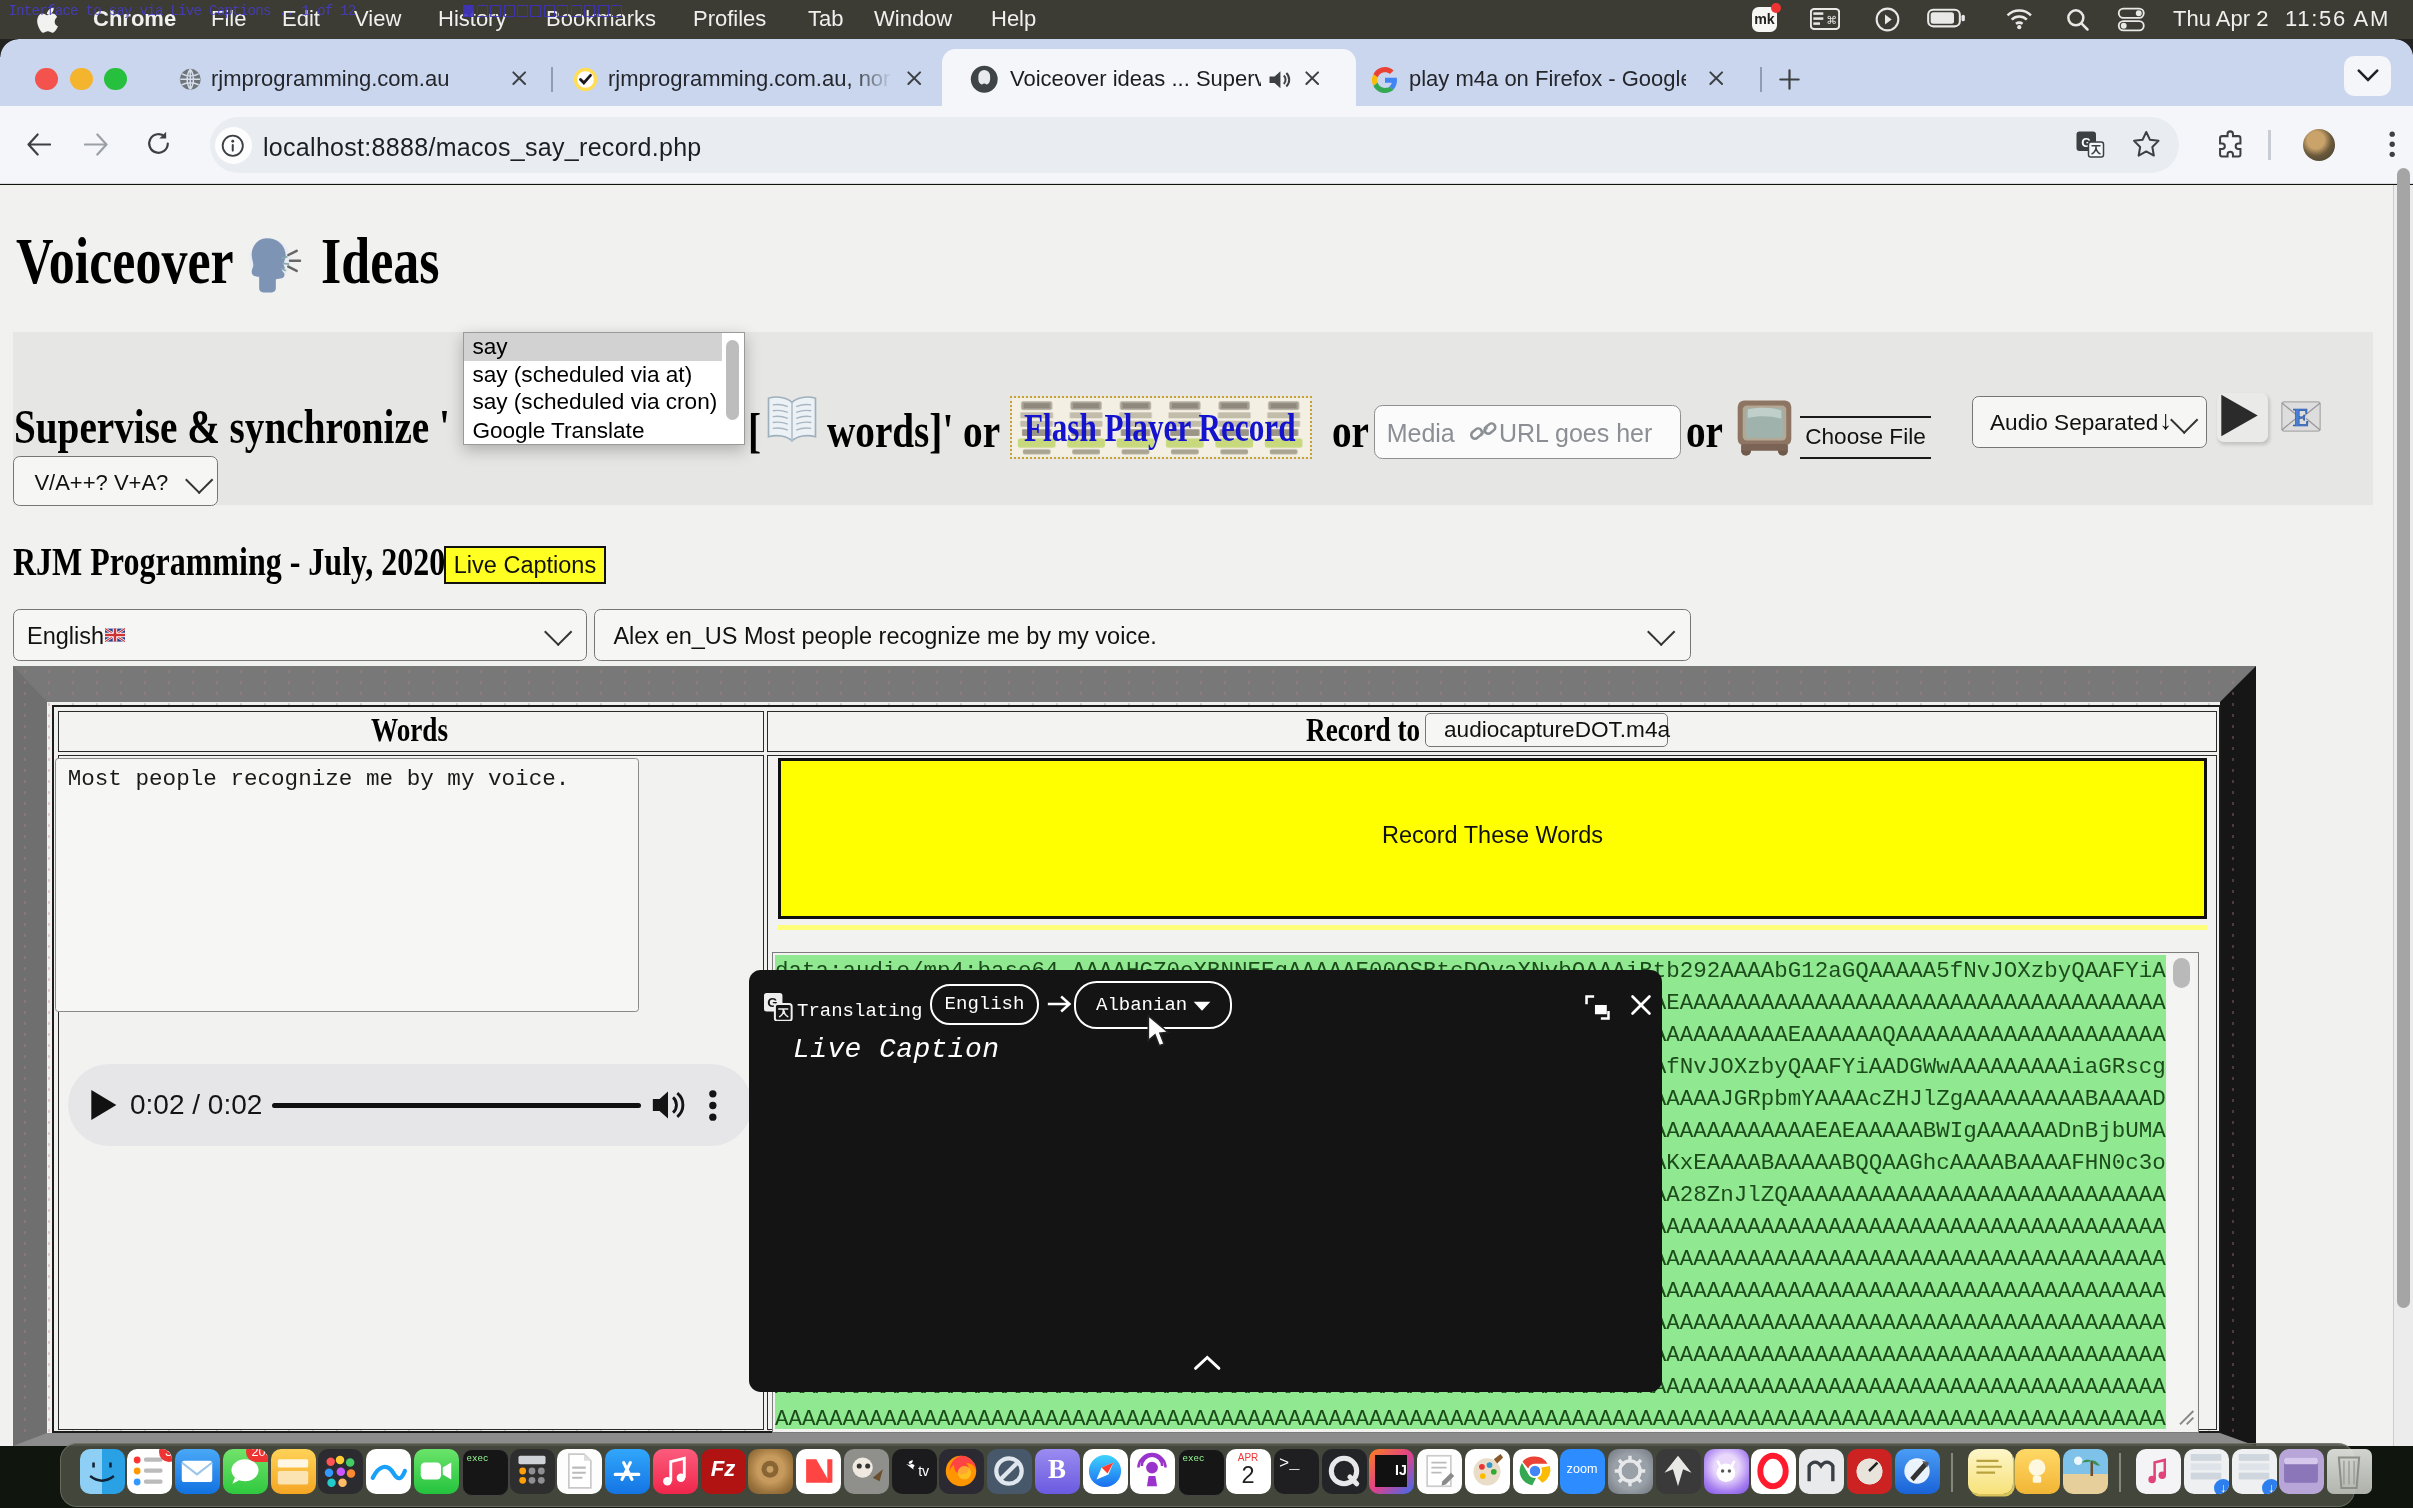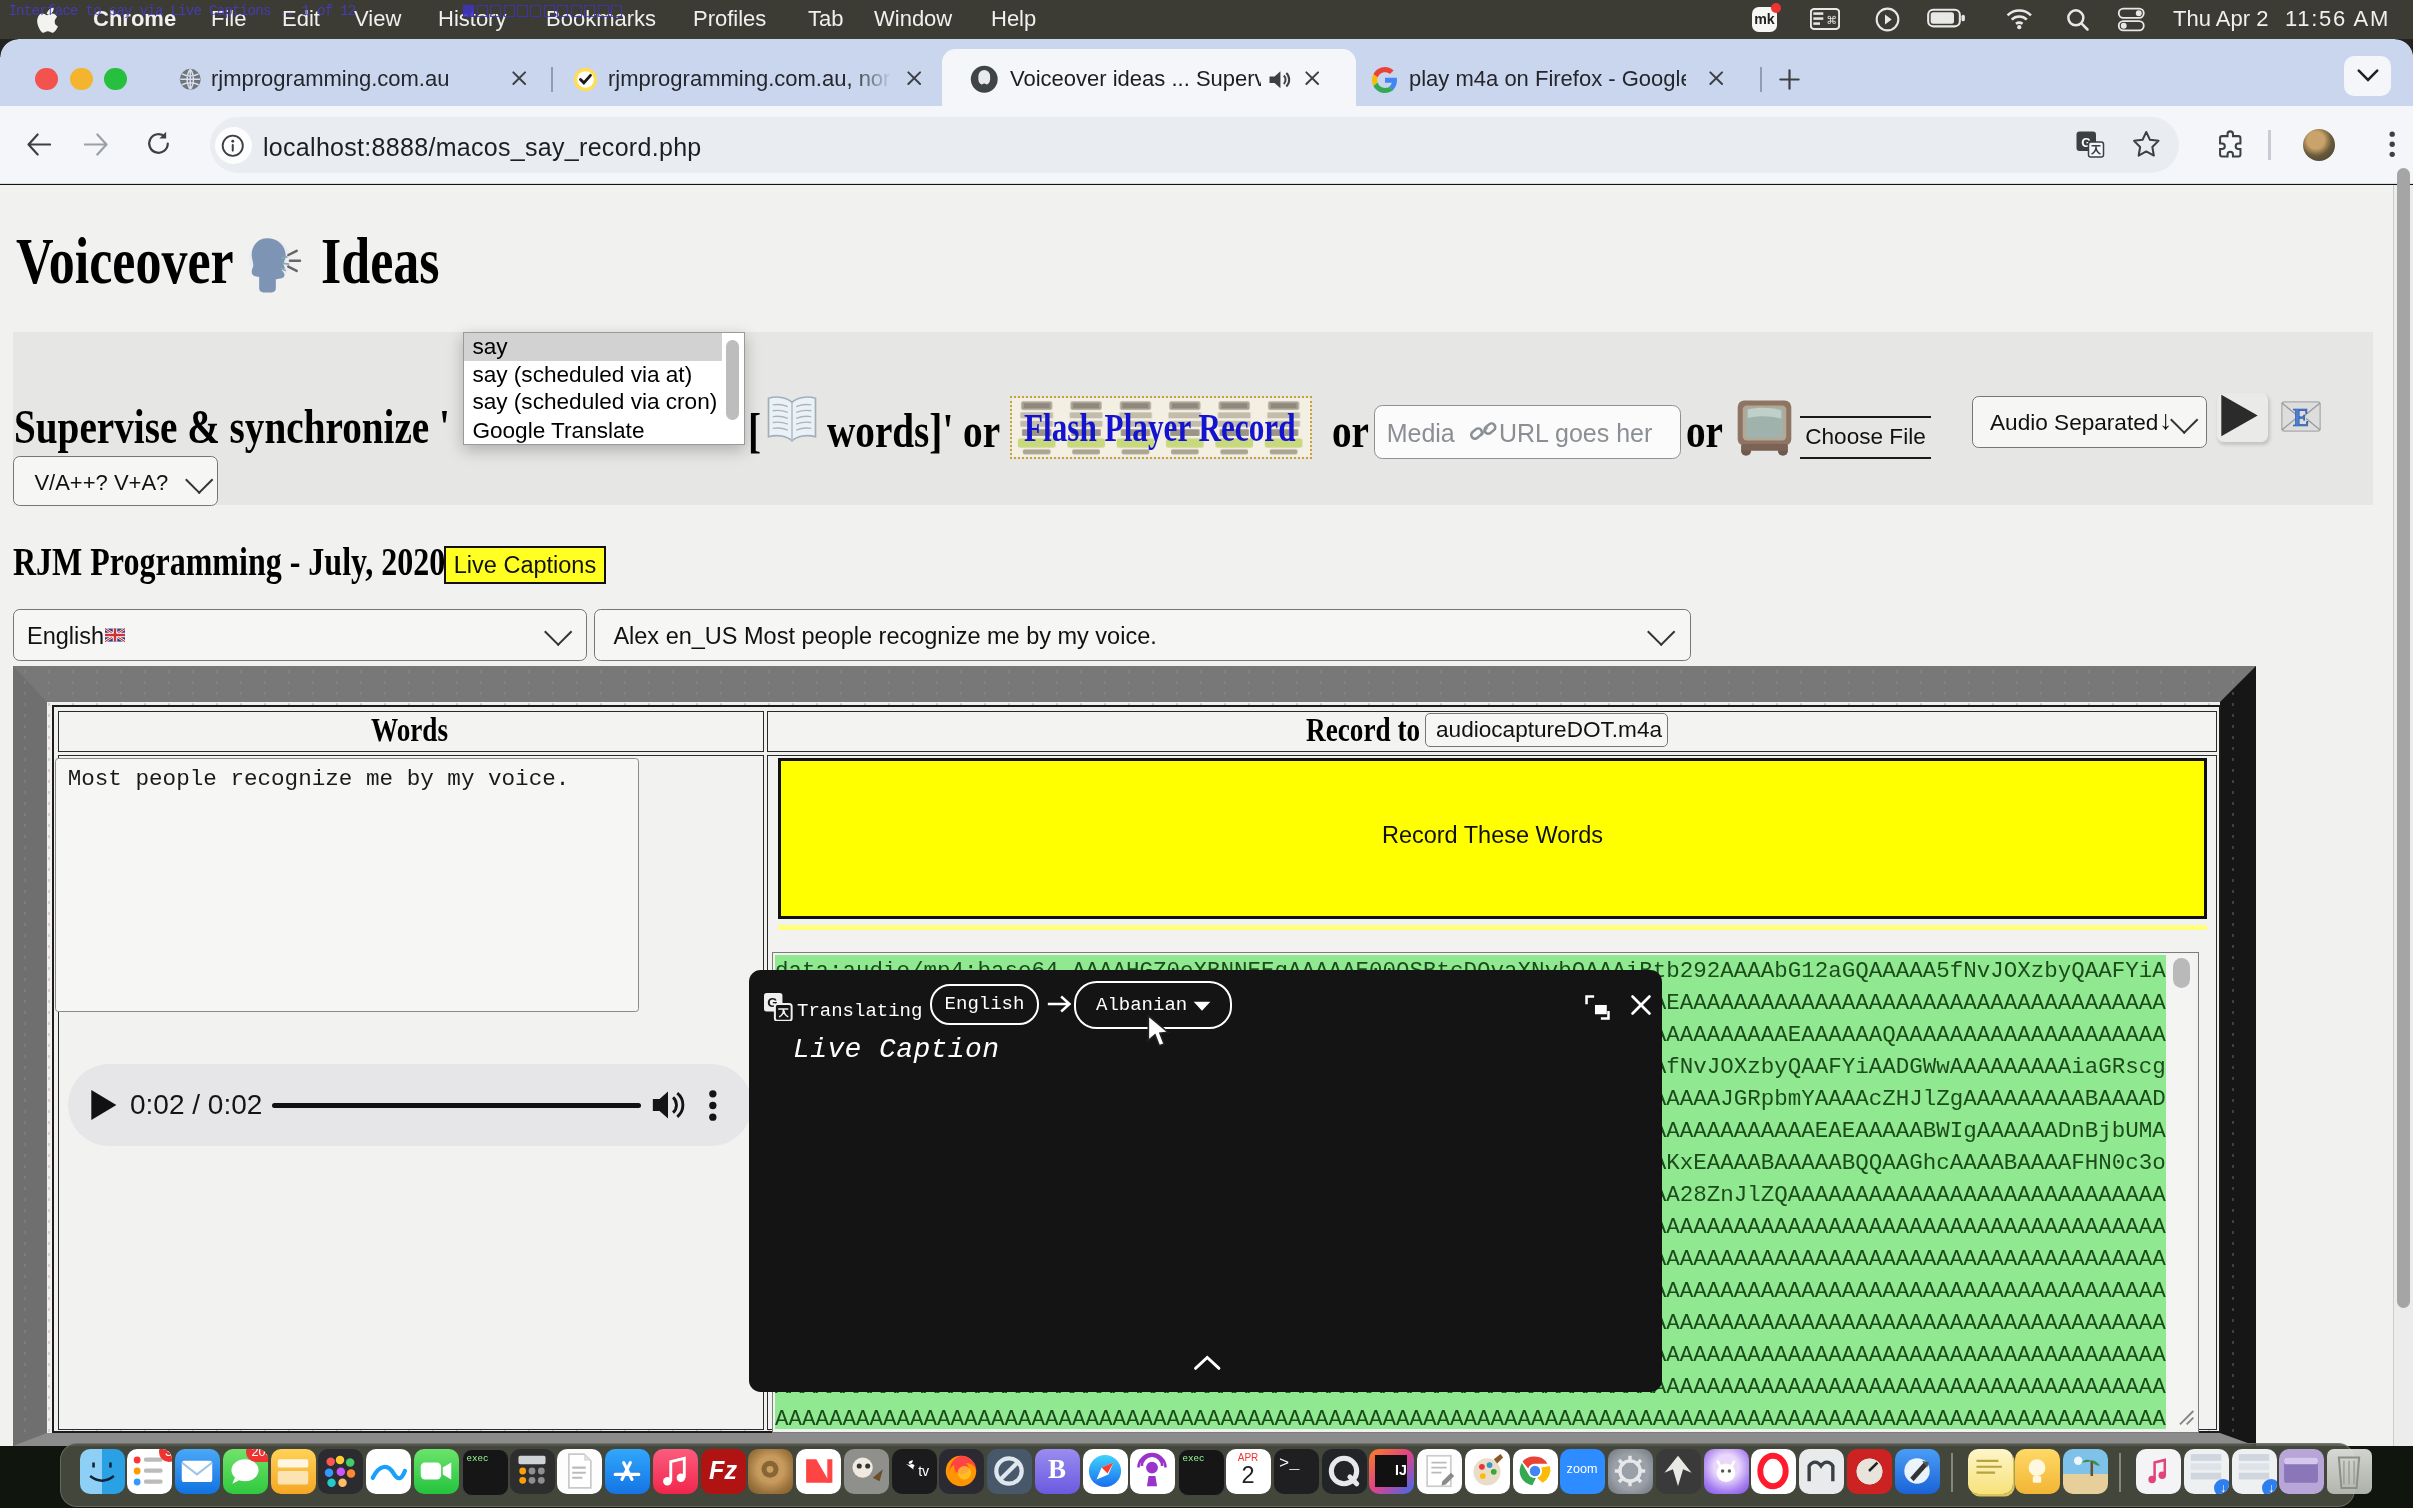--- a/index.html
+++ b/index.html
@@ -316,21 +316,21 @@
   <div class="abs" id="iframe" style="left:13.4px;top:666px;width:2243px;height:780px;border-left:34px solid #6f6f6f;border-top:36px solid #787878;border-right:36px solid #161616;border-bottom:13.4px solid #8c8c8c;box-sizing:border-box;background:#f0f0ef;"></div>
   <div class="abs" style="left:13.4px;top:666px;width:2243px;height:768px;background-image:radial-gradient(circle,rgba(190,130,130,0.35) 1.1px,transparent 1.3px);background-size:24px 11px;"></div>
 
   <div class="abs" id="tbl" style="left:52px;top:705px;width:2169px;height:728px;border:2.5px solid #1c1c1c;box-sizing:border-box;"></div>
   <div class="abs" style="left:58px;top:711px;width:704px;height:39px;border:1.7px solid #2a2a2a;background:#f3f3f2;"></div>
   <div class="abs" style="left:767px;top:711px;width:1448px;height:39px;border:1.7px solid #2a2a2a;background:#f3f3f2;"></div>
   <div class="abs" style="left:58px;top:755px;width:704px;height:673px;border:1.7px solid #2a2a2a;background:#f2f2f1;"></div>
   <div class="abs" style="left:767px;top:755px;width:1448px;height:673px;border:1.7px solid #2a2a2a;background:#f2f2f1;"></div>
   <div class="abs serifb sx8" style="left:371px;top:713px;font-size:34px;line-height:34px;white-space:nowrap;">Words</div>
   <div class="abs serifb sx8" style="left:1306px;top:713px;font-size:34px;line-height:34px;white-space:nowrap;">Record to</div>
-  <div class="abs" style="left:1425px;top:713px;width:243px;height:34px;border:1.7px solid #767676;border-radius:5px;background:#f6f6f5;font-size:22.6px;color:#111;padding-left:10px;line-height:32px;box-sizing:border-box;">audiocaptureDOT.m4a</div>
+  <div class="abs" style="left:1425px;top:713px;width:243px;height:34px;border:1.7px solid #767676;border-radius:5px;background:#f6f6f5;font-size:22.6px;color:#111;padding-left:18px;line-height:32px;box-sizing:border-box;">audiocaptureDOT.m4a</div>
 
   <div class="abs" style="left:55px;top:758px;width:582px;height:252px;border:1.7px solid #8a8a8a;border-radius:3.4px;background:#f6f6f5;">
     <div class="abs" style="left:11.7px;top:6.7px;font-family:'Liberation Mono',monospace;font-size:22.6px;color:#1a1a1a;white-space:nowrap;">Most people recognize me by my voice.</div>
   </div>
 
   <div class="abs" style="left:68px;top:1064px;width:684px;height:82px;border-radius:41px;background:#e6e6e8;">
     <svg class="abs" style="left:20px;top:24px" width="30" height="34" viewBox="0 0 36 40">
           <path d="M4 2l30 18L4 38z" fill="#111"></path>
         </svg>
     <div class="abs" style="left:62px;top:25px;font-size:28px;color:#141414;white-space:nowrap;">0:02 / 0:02</div>
@@ -471,21 +471,21 @@
         </svg></div>
 <div class="abs di" style="left:605px;top:1449px;background:linear-gradient(180deg,#31a7fb,#1474e4);"><svg width="44" height="44" viewBox="0 0 52 52">
           <path d="M20 36l10-20M32 36L22 16M12 30h28" stroke="#fff" stroke-width="3.6" stroke-linecap="round" fill="none"></path>
         </svg></div>
 <div class="abs di" style="left:653px;top:1449px;background:linear-gradient(180deg,#fc5c7d,#f0264b);"><svg width="44" height="44" viewBox="0 0 52 52">
           <path d="M21 38V15l16-4v23" stroke="#fff" stroke-width="3.4" fill="none"></path>
           <circle cx="17" cy="38" r="5" fill="#fff"></circle>
           <circle cx="33" cy="34" r="5" fill="#fff"></circle>
         </svg></div>
 <div class="abs di" style="left:701px;top:1449px;background:#b11313;">
-        <div style="position:absolute;left:0;top:6.7px;width:44px;text-align:center;font-size:25px;font-weight:bold;color:#fff;font-style:italic;">Fz</div>
+        <div style="position:absolute;left:0;top:6.7px;width:44px;text-align:center;font-size:22px;font-weight:bold;color:#fff;font-style:italic;">Fz</div>
       </div>
 <div class="abs di" style="left:748px;top:1449px;background:radial-gradient(circle at 50% 45%,#c79a5d 0 40%,#9a733c 70%,#7d5a2a);"><svg width="44" height="44" viewBox="0 0 52 52">
           <circle cx="26" cy="24" r="10" fill="#8a6534"></circle>
           <circle cx="26" cy="24" r="4" fill="#c9a064"></circle>
         </svg></div>
 <div class="abs di" style="left:796px;top:1449px;background:#fff;"><svg width="44" height="44" viewBox="0 0 52 52">
           <path d="M12 40V12l12 0 16 28z" fill="#f44"></path>
           <path d="M40 12v28" stroke="#f44" stroke-width="6"></path>
         </svg></div>
 <div class="abs di" style="left:844px;top:1449px;background:#8f8f8b;"><svg width="44" height="44" viewBox="0 0 52 52">

